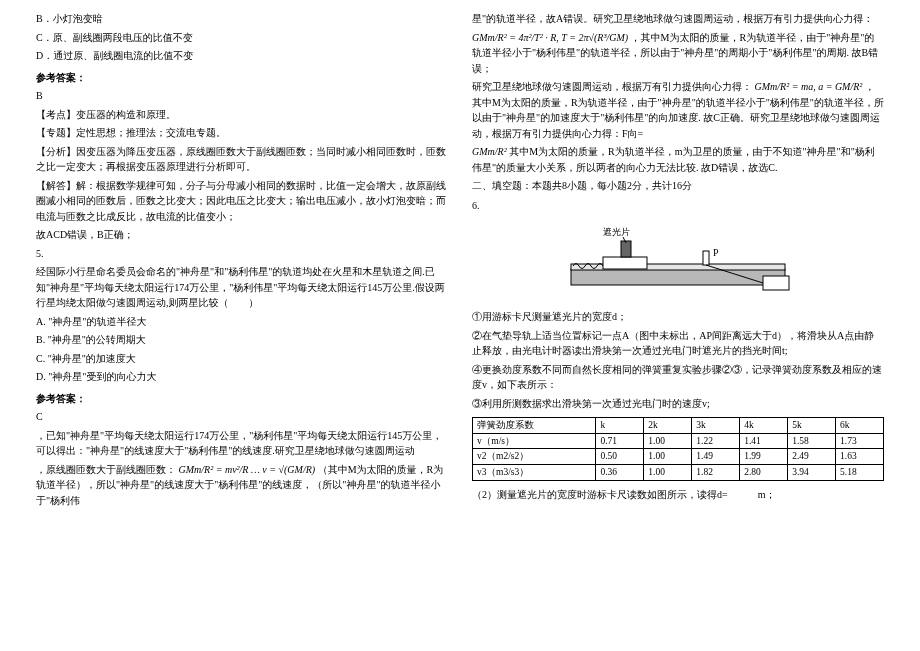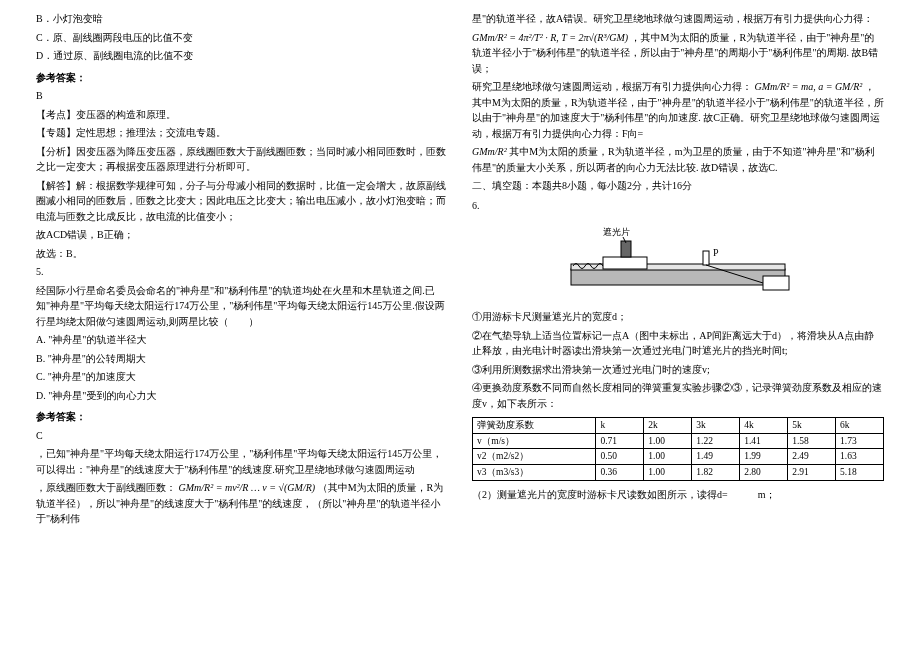--- a/index.html
+++ b/index.html
@@ -56,21 +56,20 @@
     <p>C．原、副线圈两段电压的比值不变</p>
     <p>D．通过原、副线圈电流的比值不变</p>
 
     <p class="heading">参考答案：</p>
     <p>B</p>
     <p>【考点】变压器的构造和原理。</p>
     <p>【专题】定性思想；推理法；交流电专题。</p>
     <p>【分析】因变压器为降压变压器，原线圈匝数大于副线圈匝数；当同时减小相同匝数时，匝数之比一定变大；再根据变压器原理进行分析即可。</p>
     <p>【解答】解：根据数学规律可知，分子与分母减小相同的数据时，比值一定会增大，故原副线圈减小相同的匝数后，匝数之比变大；因此电压之比变大；输出电压减小，故小灯泡变暗；而电流与匝数之比成反比，故电流的比值变小；</p>
     <p>故ACD错误，B正确；</p>
-    <p>故选：B。</p>
 
     <p>5.</p>
     <p>经国际小行星命名委员会命名的"神舟星"和"杨利伟星"的轨道均处在火星和木星轨道之间.已知"神舟星"平均每天绕太阳运行174万公里，"杨利伟星"平均每天绕太阳运行145万公里.假设两行星均绕太阳做匀速圆周运动,则两星比较（　　）</p>
     <p>A. "神舟星"的轨道半径大</p>
     <p>B. "神舟星"的公转周期大</p>
     <p>C. "神舟星"的加速度大</p>
     <p>D. "神舟星"受到的向心力大</p>
     <p class="heading">参考答案：</p>
     <p>C</p>
     <p>，已知"神舟星"平均每天绕太阳运行174万公里，"杨利伟星"平均每天绕太阳运行145万公里，可以得出："神舟星"的线速度大于"杨利伟星"的线速度.研究卫星绕地球做匀速圆周运动</p>
@@ -109,22 +108,22 @@
       <text x="40" y="14" font-size="9" fill="#000">遮光片</text>
       <line x1="60" y1="16" x2="63" y2="22" stroke="#000"></line>
       <rect x="140" y="30" width="6" height="14" fill="#fff" stroke="#000"></rect>
       <text x="150" y="35" font-size="10" fill="#000">P</text>
       <rect x="200" y="55" width="26" height="14" fill="#fff" stroke="#000"></rect>
       <line x1="143" y1="44" x2="200" y2="62" stroke="#000"></line>
     </svg>
 
     <p>①用游标卡尺测量遮光片的宽度d；</p>
     <p>②在气垫导轨上适当位置标记一点A（图中未标出，AP间距离远大于d），将滑块从A点由静止释放，由光电计时器读出滑块第一次通过光电门时遮光片的挡光时间t;</p>
+    <p>④更换劲度系数不同而自然长度相同的弹簧重复实验步骤②③，记录弹簧劲度系数及相应的速度v，如下表所示：</p>
     <p>③利用所测数据求出滑块第一次通过光电门时的速度v;</p>
-    <p>④更换劲度系数不同而自然长度相同的弹簧重复实验步骤②③，记录弹簧劲度系数及相应的速度v，如下表所示：</p>
 
     <table class="spring">
       <tbody>
           <tr>
         <td>弹簧劲度系数</td>
         <td>k</td>
         <td>2k</td>
         <td>3k</td>
         <td>4k</td>
         <td>5k</td>
@@ -147,21 +146,21 @@
         <td>1.99</td>
         <td>2.49</td>
         <td>1.63</td>
       </tr>
       <tr>
         <td>v3（m3/s3）</td>
         <td>0.36</td>
         <td>1.00</td>
         <td>1.82</td>
         <td>2.80</td>
-        <td>2.91</td>
+        <td>3.94</td>
         <td>5.18</td>
       </tr>
     </tbody>
       </table>
 
     <p style="margin-top:6px">（2）测量遮光片的宽度时游标卡尺读数如图所示，读得d=　　　m；</p>
   </div>
 </div>
 
 </body></html>

